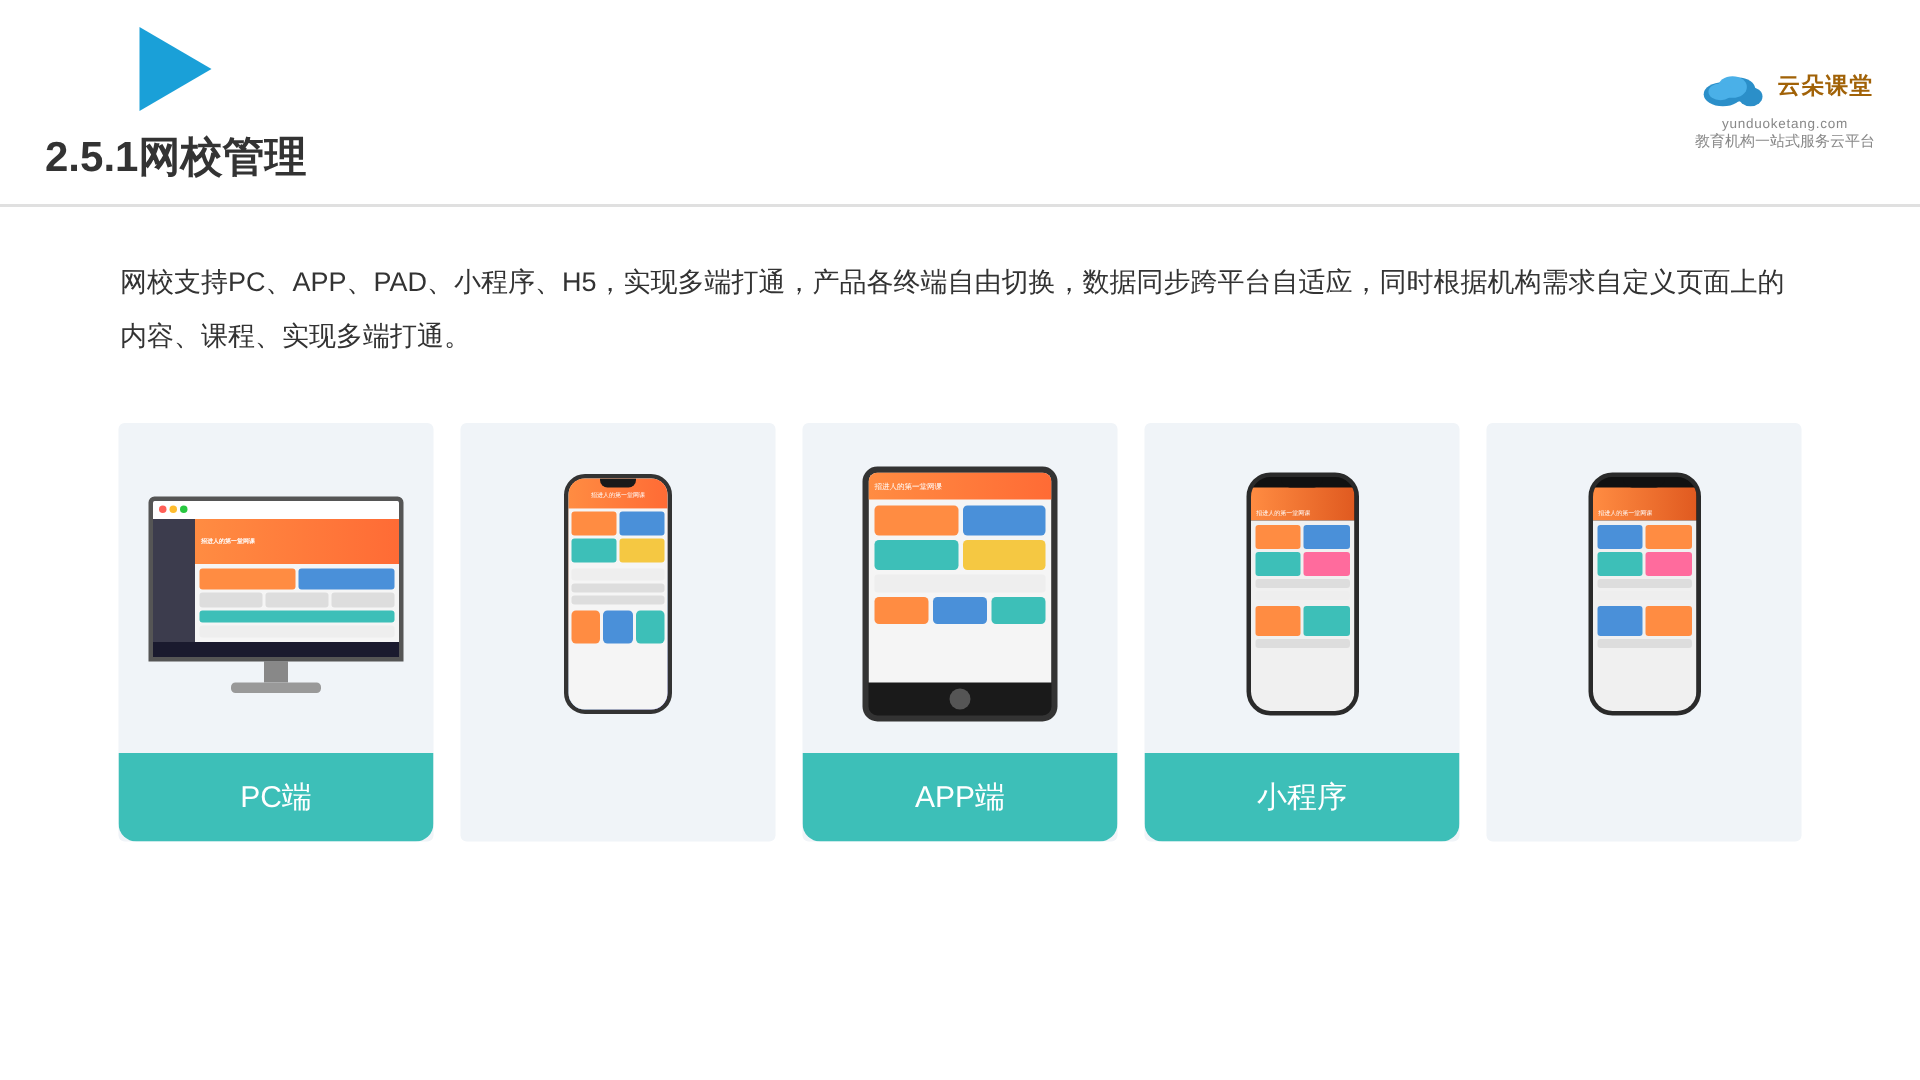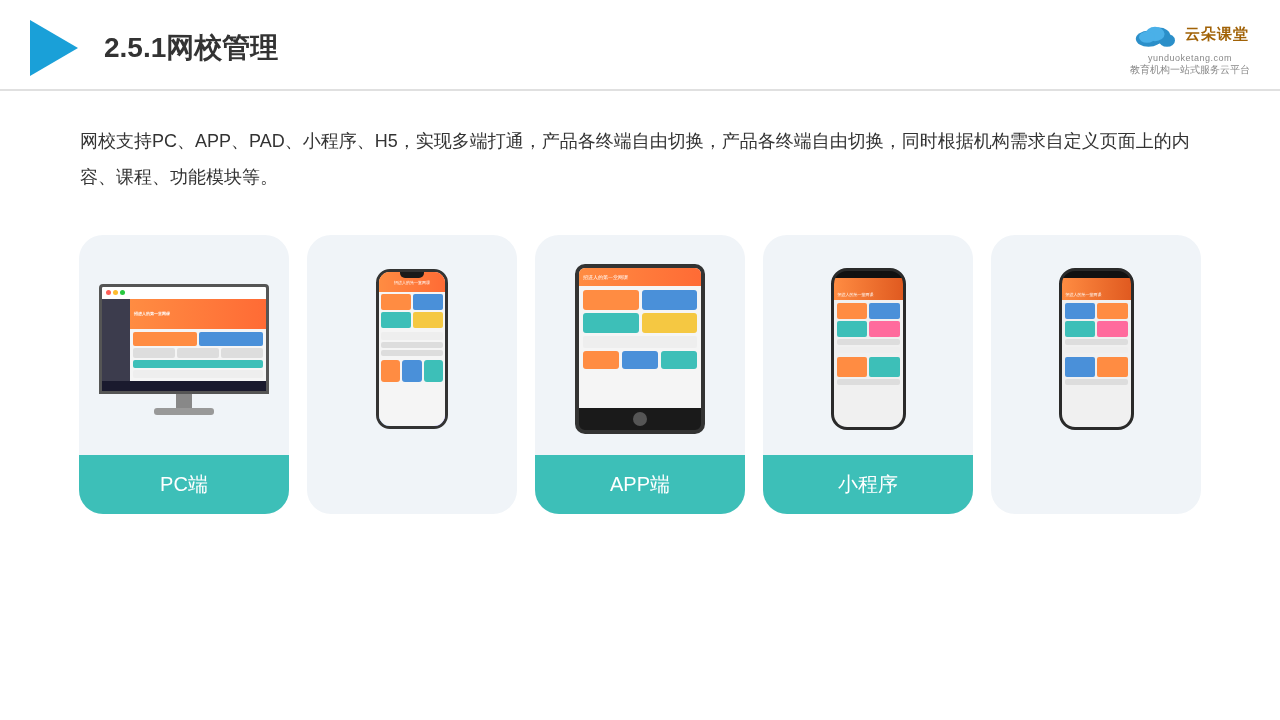--- a/index.html
+++ b/index.html
@@ -16,21 +16,22 @@
     .header {
       display: flex;
       align-items: center;
       justify-content: space-between;
       padding: 18px 30px 12px 30px;
       border-bottom: 2px solid #e0e0e0;
     }
     .header-left {
       display: flex;
       align-items: center;
-      gap: 26px;
+      gap: 12px;
+      flex-direction: column;
     }
     .logo-triangle {
       width: 0;
       height: 0;
       border-top: 28px solid transparent;
       border-bottom: 28px solid transparent;
       border-left: 48px solid #1aa0d8;
     }
     .header-title {
       font-size: 28px;
@@ -82,21 +83,21 @@
     
     .cards-container {
       display: flex;
       justify-content: center;
       gap: 18px;
       padding: 30px 60px 20px 60px;
     }
 
     .card {
       background: #f0f4f8;
-      border-radius: 24px;
+      border-radius: 4px;
       width: 210px;
       display: flex;
       flex-direction: column;
       align-items: center;
       overflow: hidden;
     }
 
     .card-image-area {
       width: 100%;
       height: 220px;
@@ -378,21 +379,21 @@
         <ellipse cx="20" cy="24" rx="10" ry="7" fill="#4ab0e8"></ellipse>
       </svg>
       <span class="logo-text-cn">云朵课堂</span>
     </div>
     <div class="logo-text-en">yunduoketang.com</div>
     <div class="logo-tagline">教育机构一站式服务云平台</div>
   </div>
 </div>
 
 <div class="description">
-  <p>网校支持PC、APP、PAD、小程序、H5，实现多端打通，产品各终端自由切换，产品各终端自由切换，同时根据机构需求自定义页面上的内容、课程、功能模块等。</p>
+  <p>网校支持PC、APP、PAD、小程序、H5，实现多端打通，产品各终端自由切换，数据同步跨平台自适应，同时根据机构需求自定义页面上的内容、课程、实现多端打通。</p>
 </div>
 
 <div class="cards-container">
 
   <div class="card">
     <div class="card-image-area">
       <div class="pc-monitor">
         <div class="monitor-screen">
           <div class="screen-bar">
             <div class="screen-bar-dot" style="background:#ff5f57"></div>

